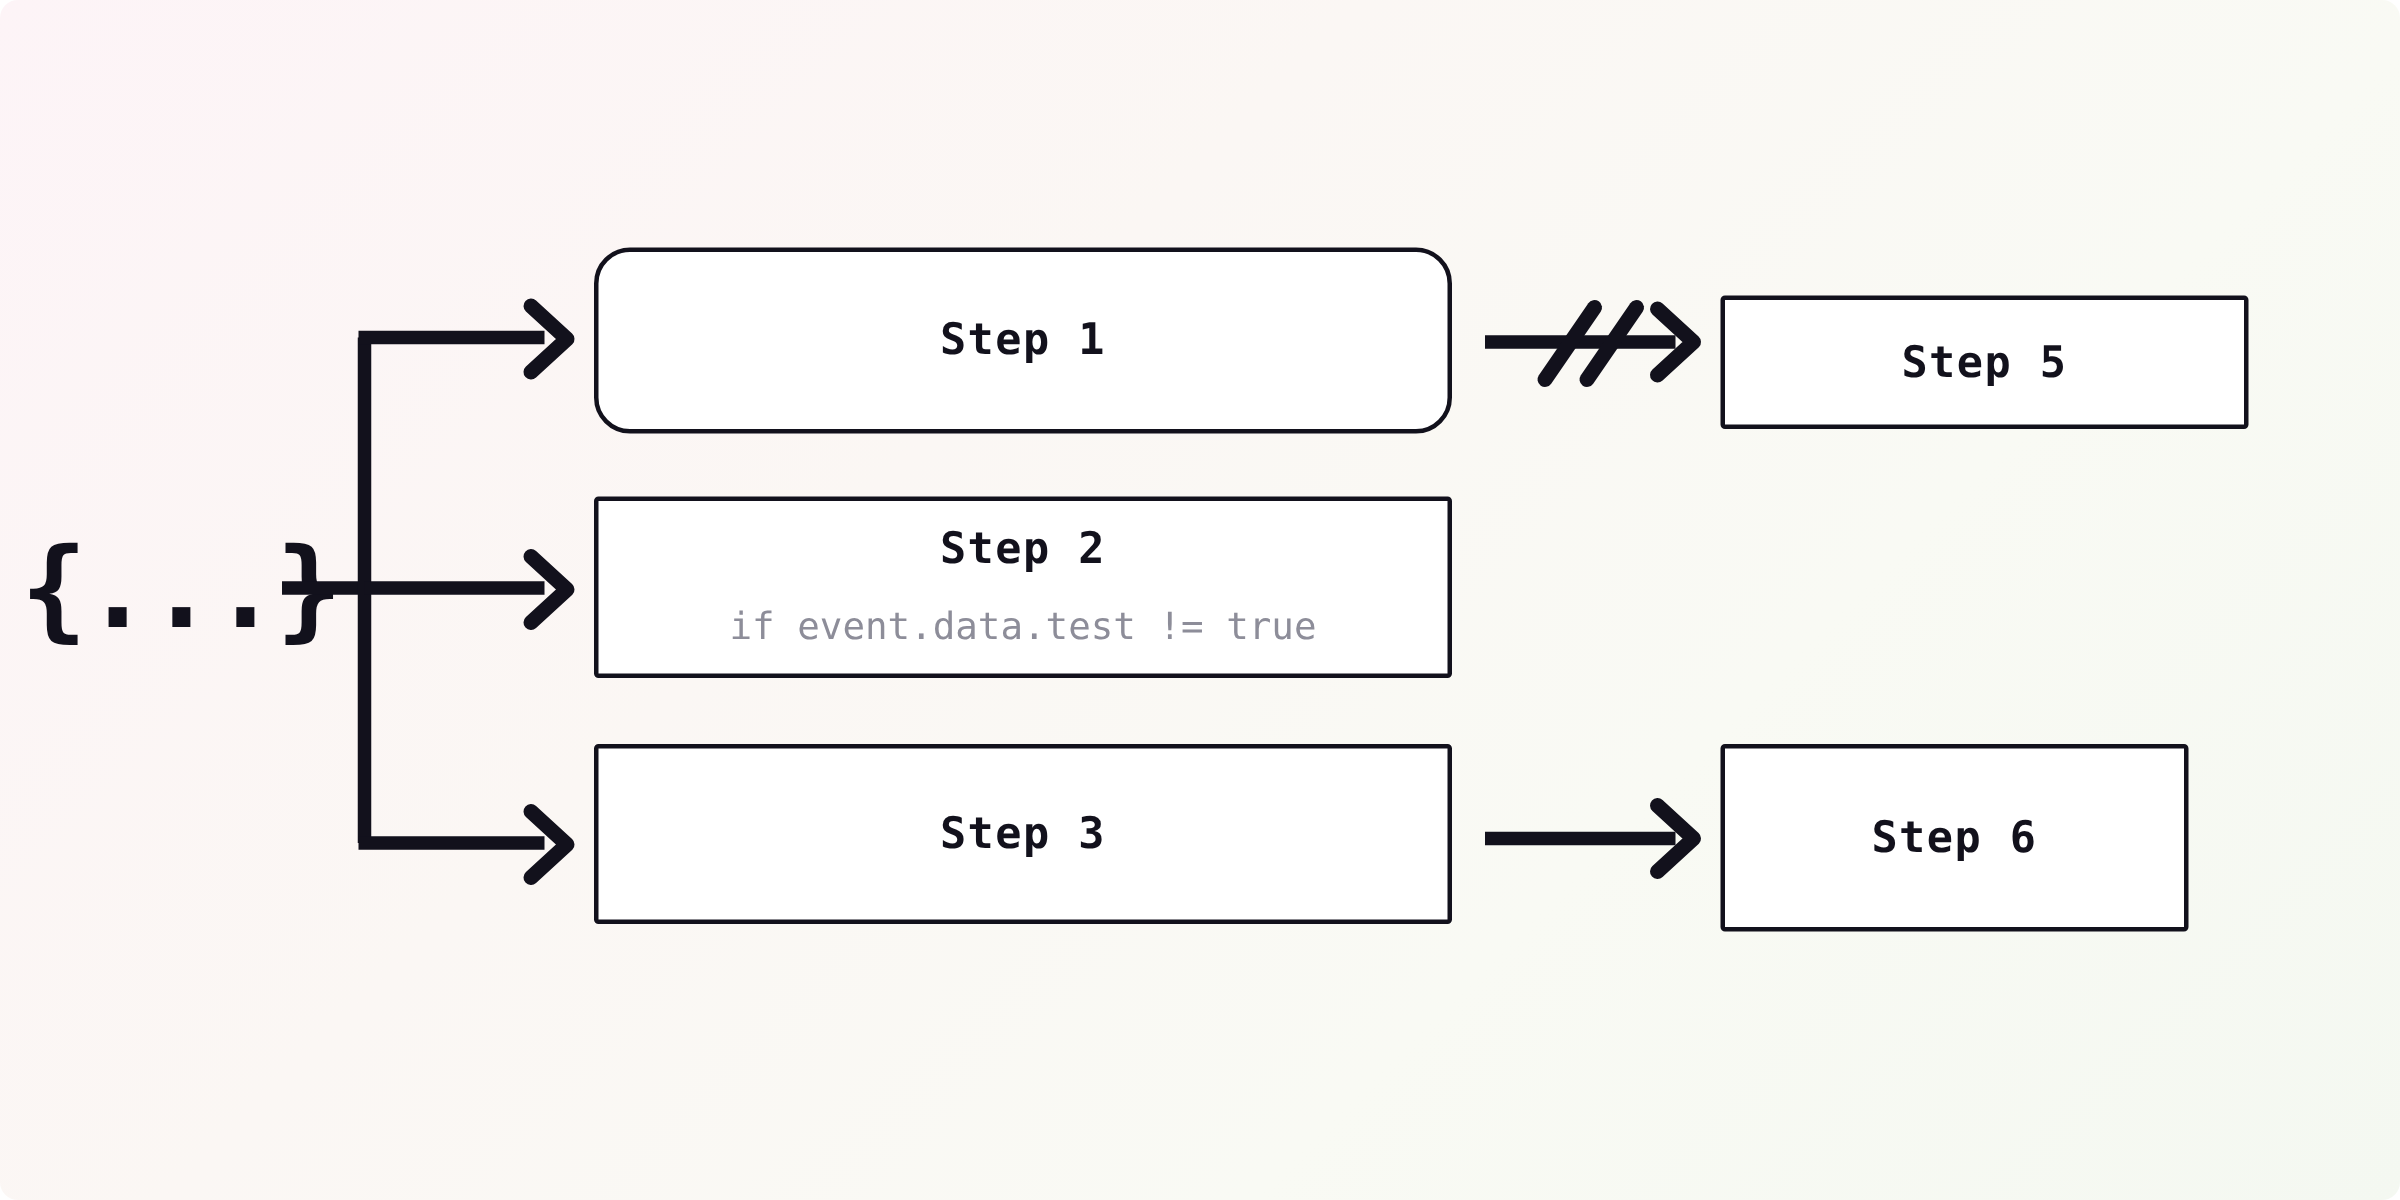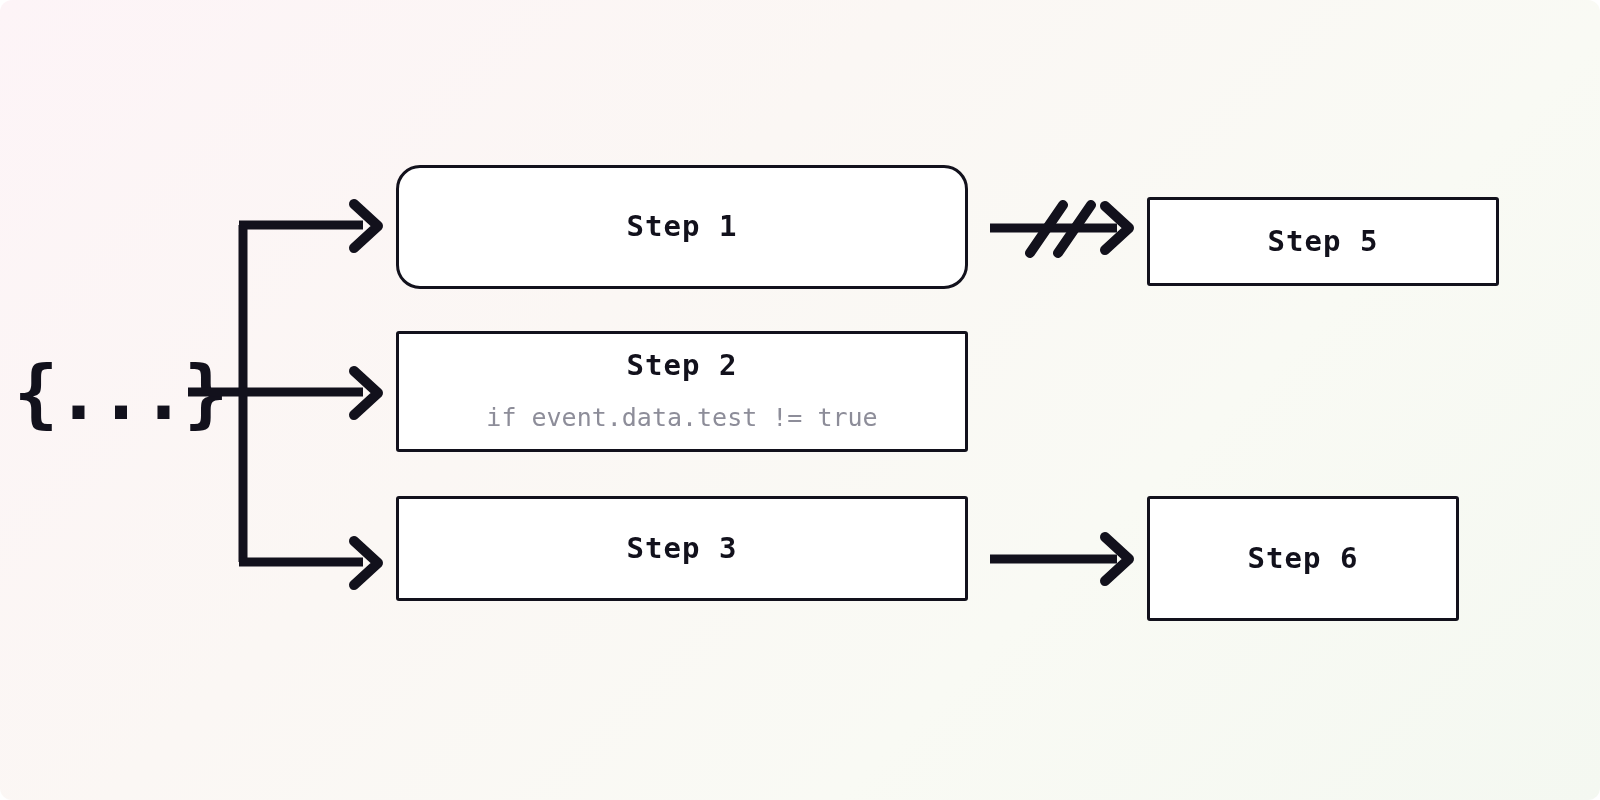--- a/index.html
+++ b/index.html
@@ -82,21 +82,21 @@
     font-weight: 400;
     color: #8d8d99;
     letter-spacing: 0px;
     line-height: 1.25;
     margin-top: 20px;
     white-space: pre;
   }
 
   #step-1-box { left: 396px; top: 165px;  width: 572px; height: 124px; border-radius: 24px; }
   #step-2-box { left: 396px; top: 331px;  width: 572px; height: 121px; }
-  #step-3-box { left: 396px; top: 496px;  width: 572px; height: 105px; }
+  #step-3-box { left: 396px; top: 496px;  width: 572px; height: 120px; }
   #step-5-box { left: 1147px; top: 166px; width: 352px; height: 89px; margin-top: 31px; }
   #step-6-box { left: 1147px; top: 496px; width: 312px; height: 125px; }
 </style>
 </head>
 <body>
 
 <div id="canvas">
 
   <div class="trigger-glyph">{...}</div>
 

